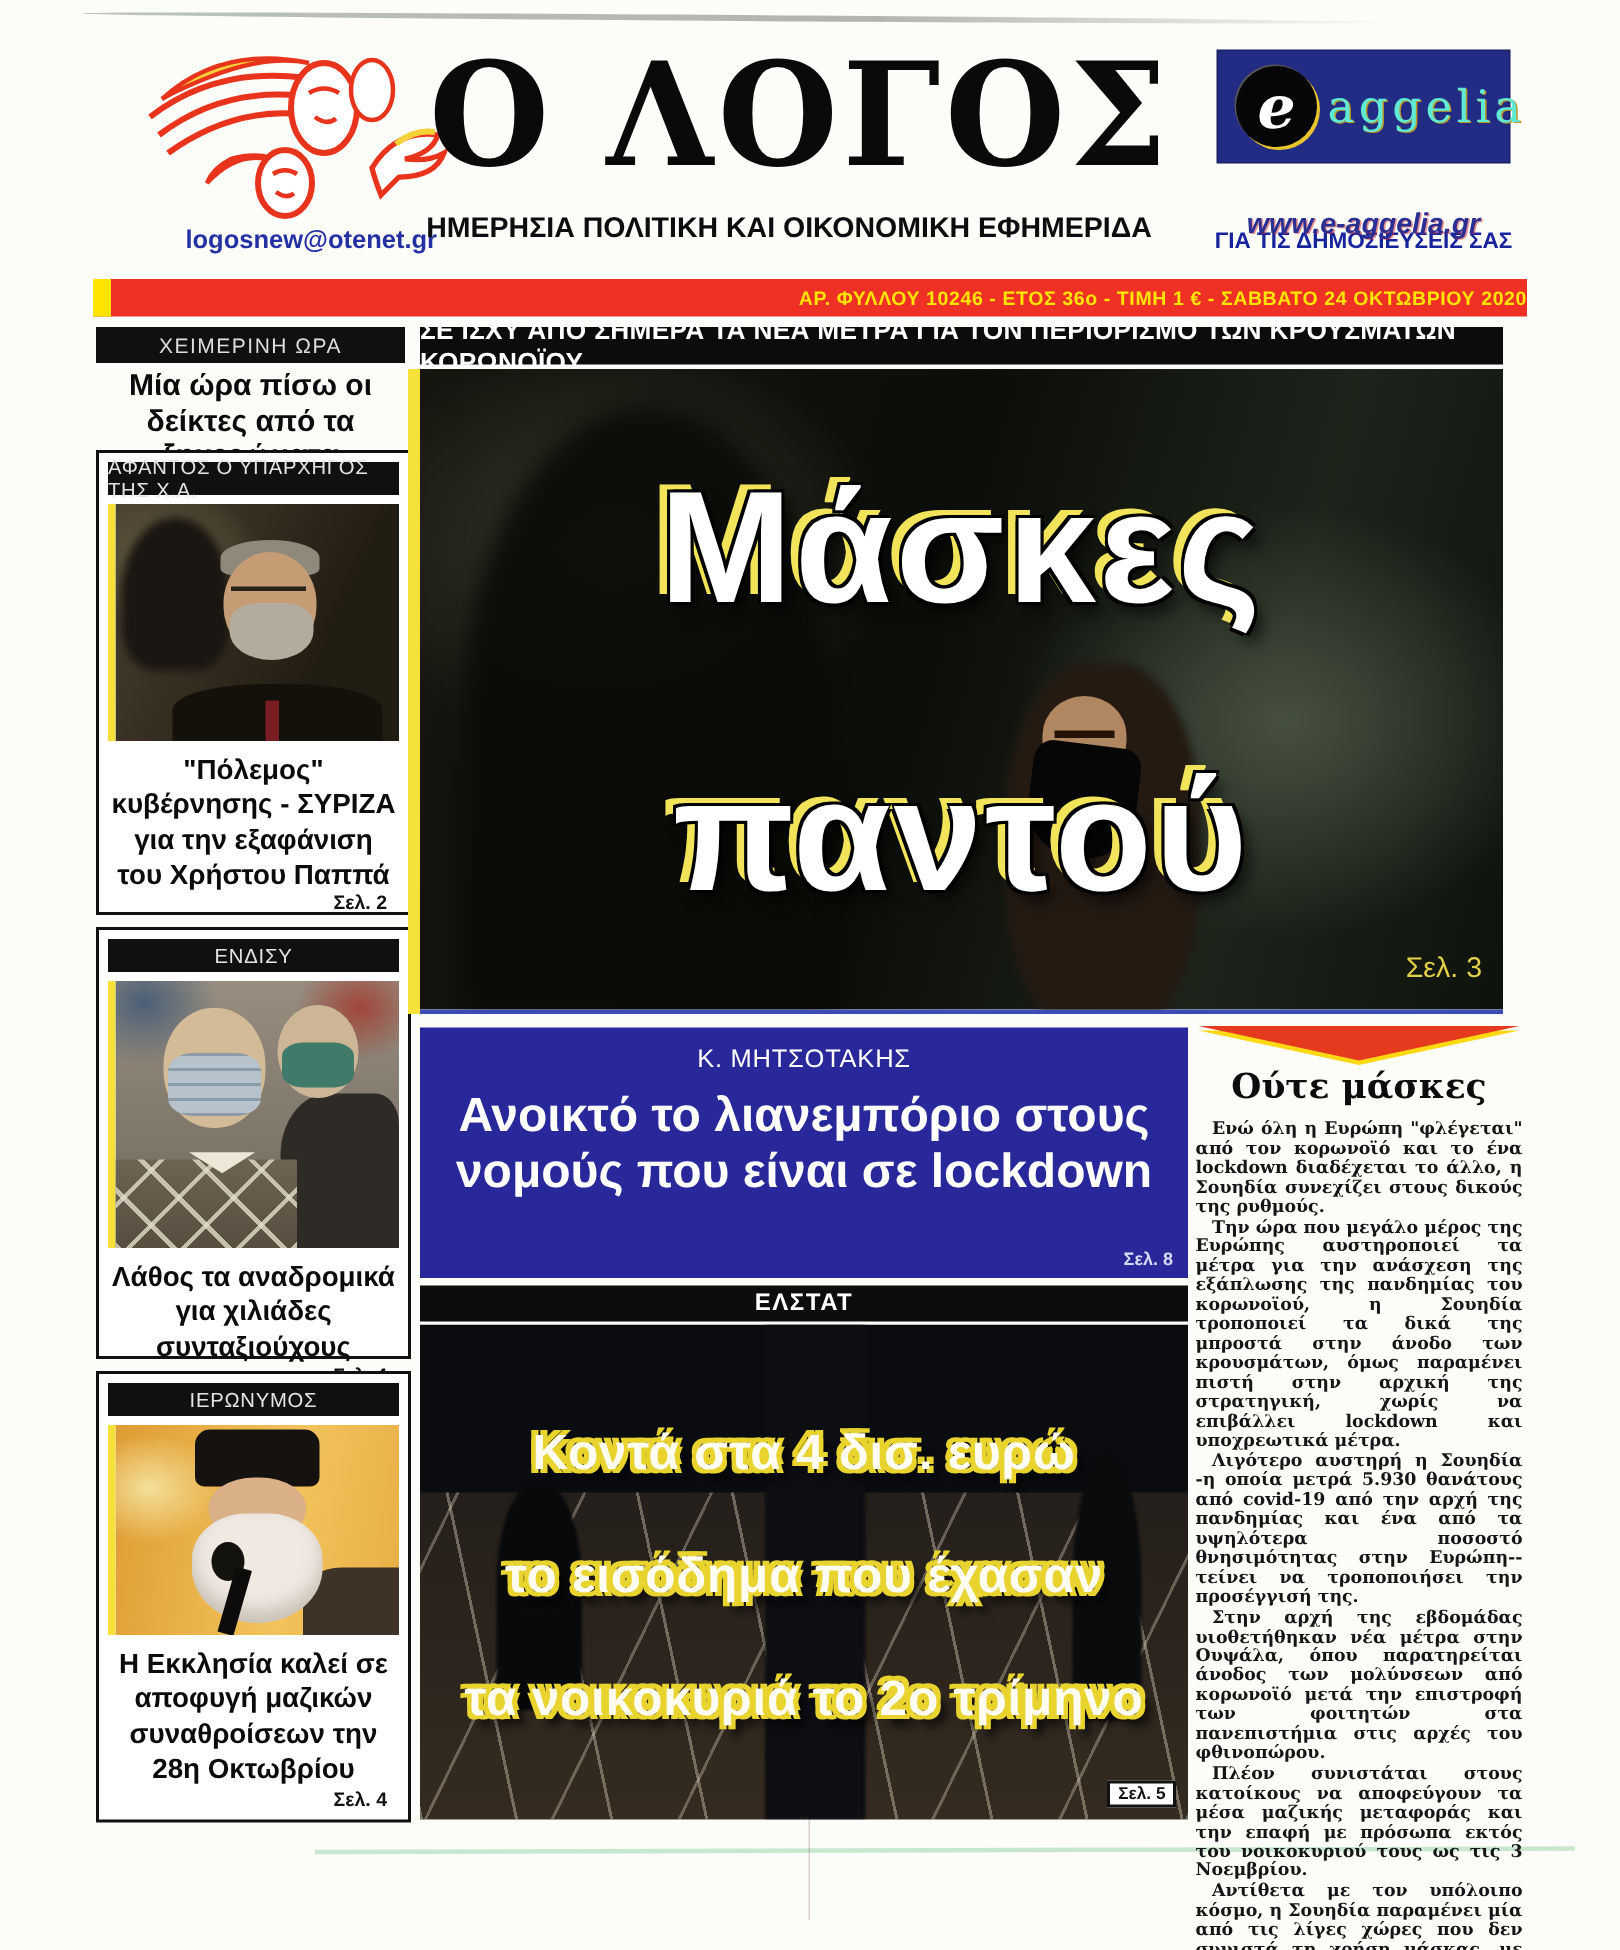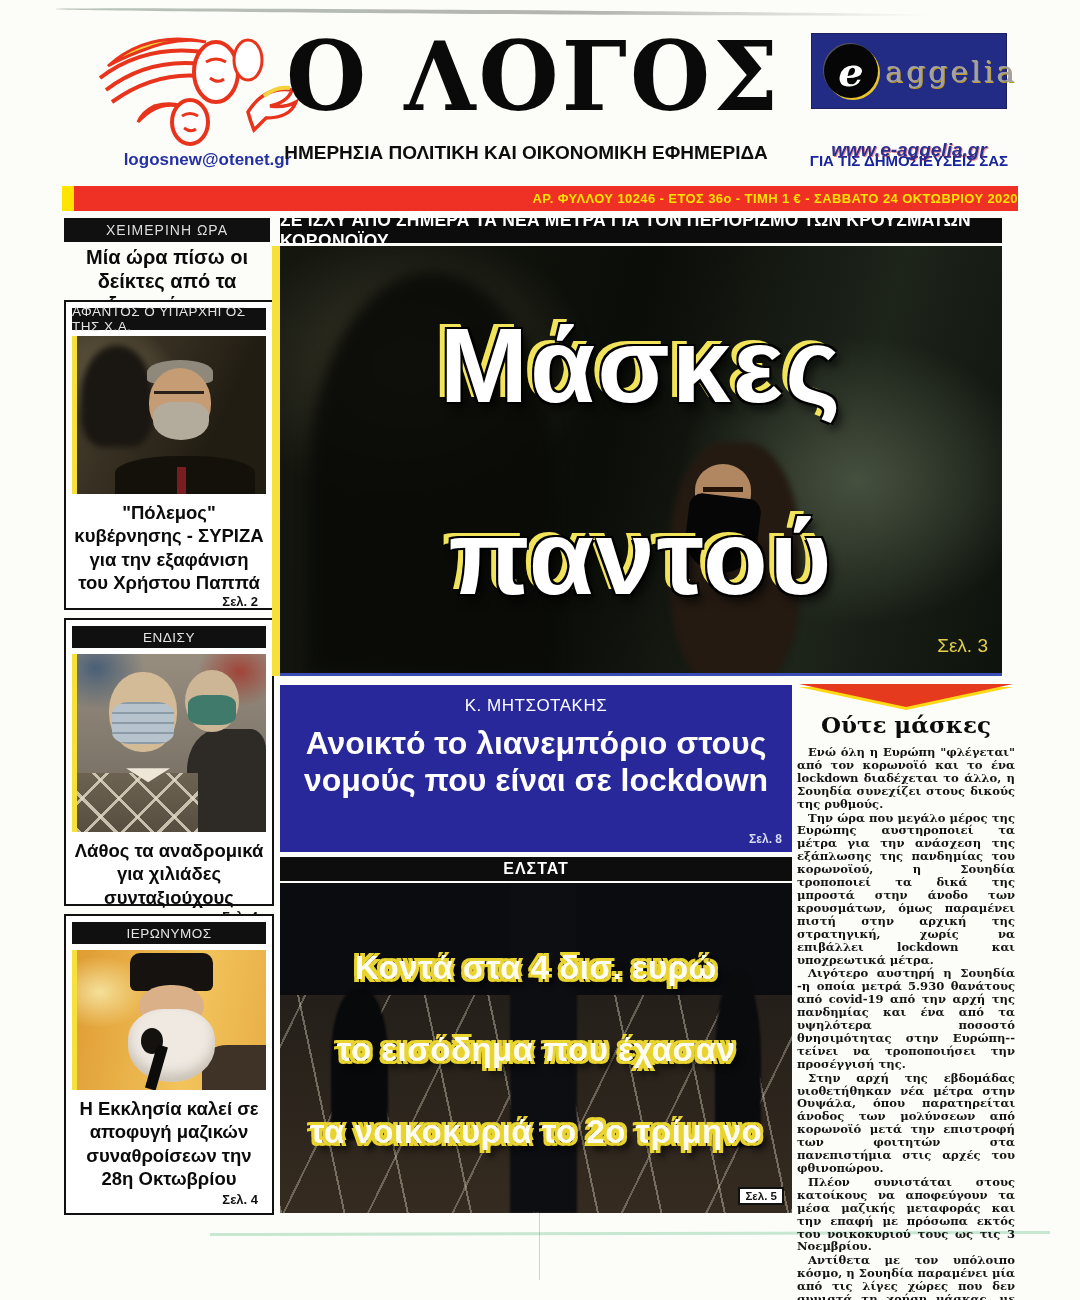--- a/index.html
+++ b/index.html
@@ -29,21 +29,21 @@
     transform:scaleY(1.04); white-space:nowrap; }
   .mast-subtitle { left:282px; top:142px; width:488px; text-align:center;
     font-weight:bold; font-size:19px; color:#0d0d0d; }
 
   .ad-box { left:812px; top:34px; width:194px; height:74px; background:#232c85;
     display:flex; align-items:center; padding-left:12px; box-shadow:0 0 0 1px #1a1f60; }
   .ad-e-circle { width:54px; height:54px; border-radius:50%; background:#060606;
     color:#fff; display:flex; align-items:center; justify-content:center;
     font-family:"DejaVu Serif", serif; font-style:italic; font-weight:bold;
     font-size:40px; box-shadow:2px 2px 0 #e8c52c, -1px -1px 0 #555; flex:none; }
-  .ad-word { color:#a3a3a3; font-family:"DejaVu Serif", serif; font-size:30px;
+  .ad-word { color:#5eead4; font-family:"DejaVu Serif", serif; font-size:30px;
     letter-spacing:3px; margin-left:7px; text-shadow:1px 1px 0 #bf9a24; }
   .ad-line1 { left:800px; top:116px; width:218px; text-align:center;
     font-weight:bold; font-size:15px; color:#17249b;margin-top:36px; }
   .ad-line2 { left:800px; top:139px; width:218px; text-align:center;
     font-weight:bold; font-style:italic; font-size:19px; color:#2a2f93;
     text-shadow:1px 1px 0 rgba(210,40,40,.5); }
 
   .red-bar { left:62px; top:186px; width:956px; height:25px; background:#ee3124;
     display:flex; align-items:center; justify-content:flex-end; }
   .red-bar-tick { position:absolute; left:0; top:0; width:12px; height:100%; background:#ffe400; }

